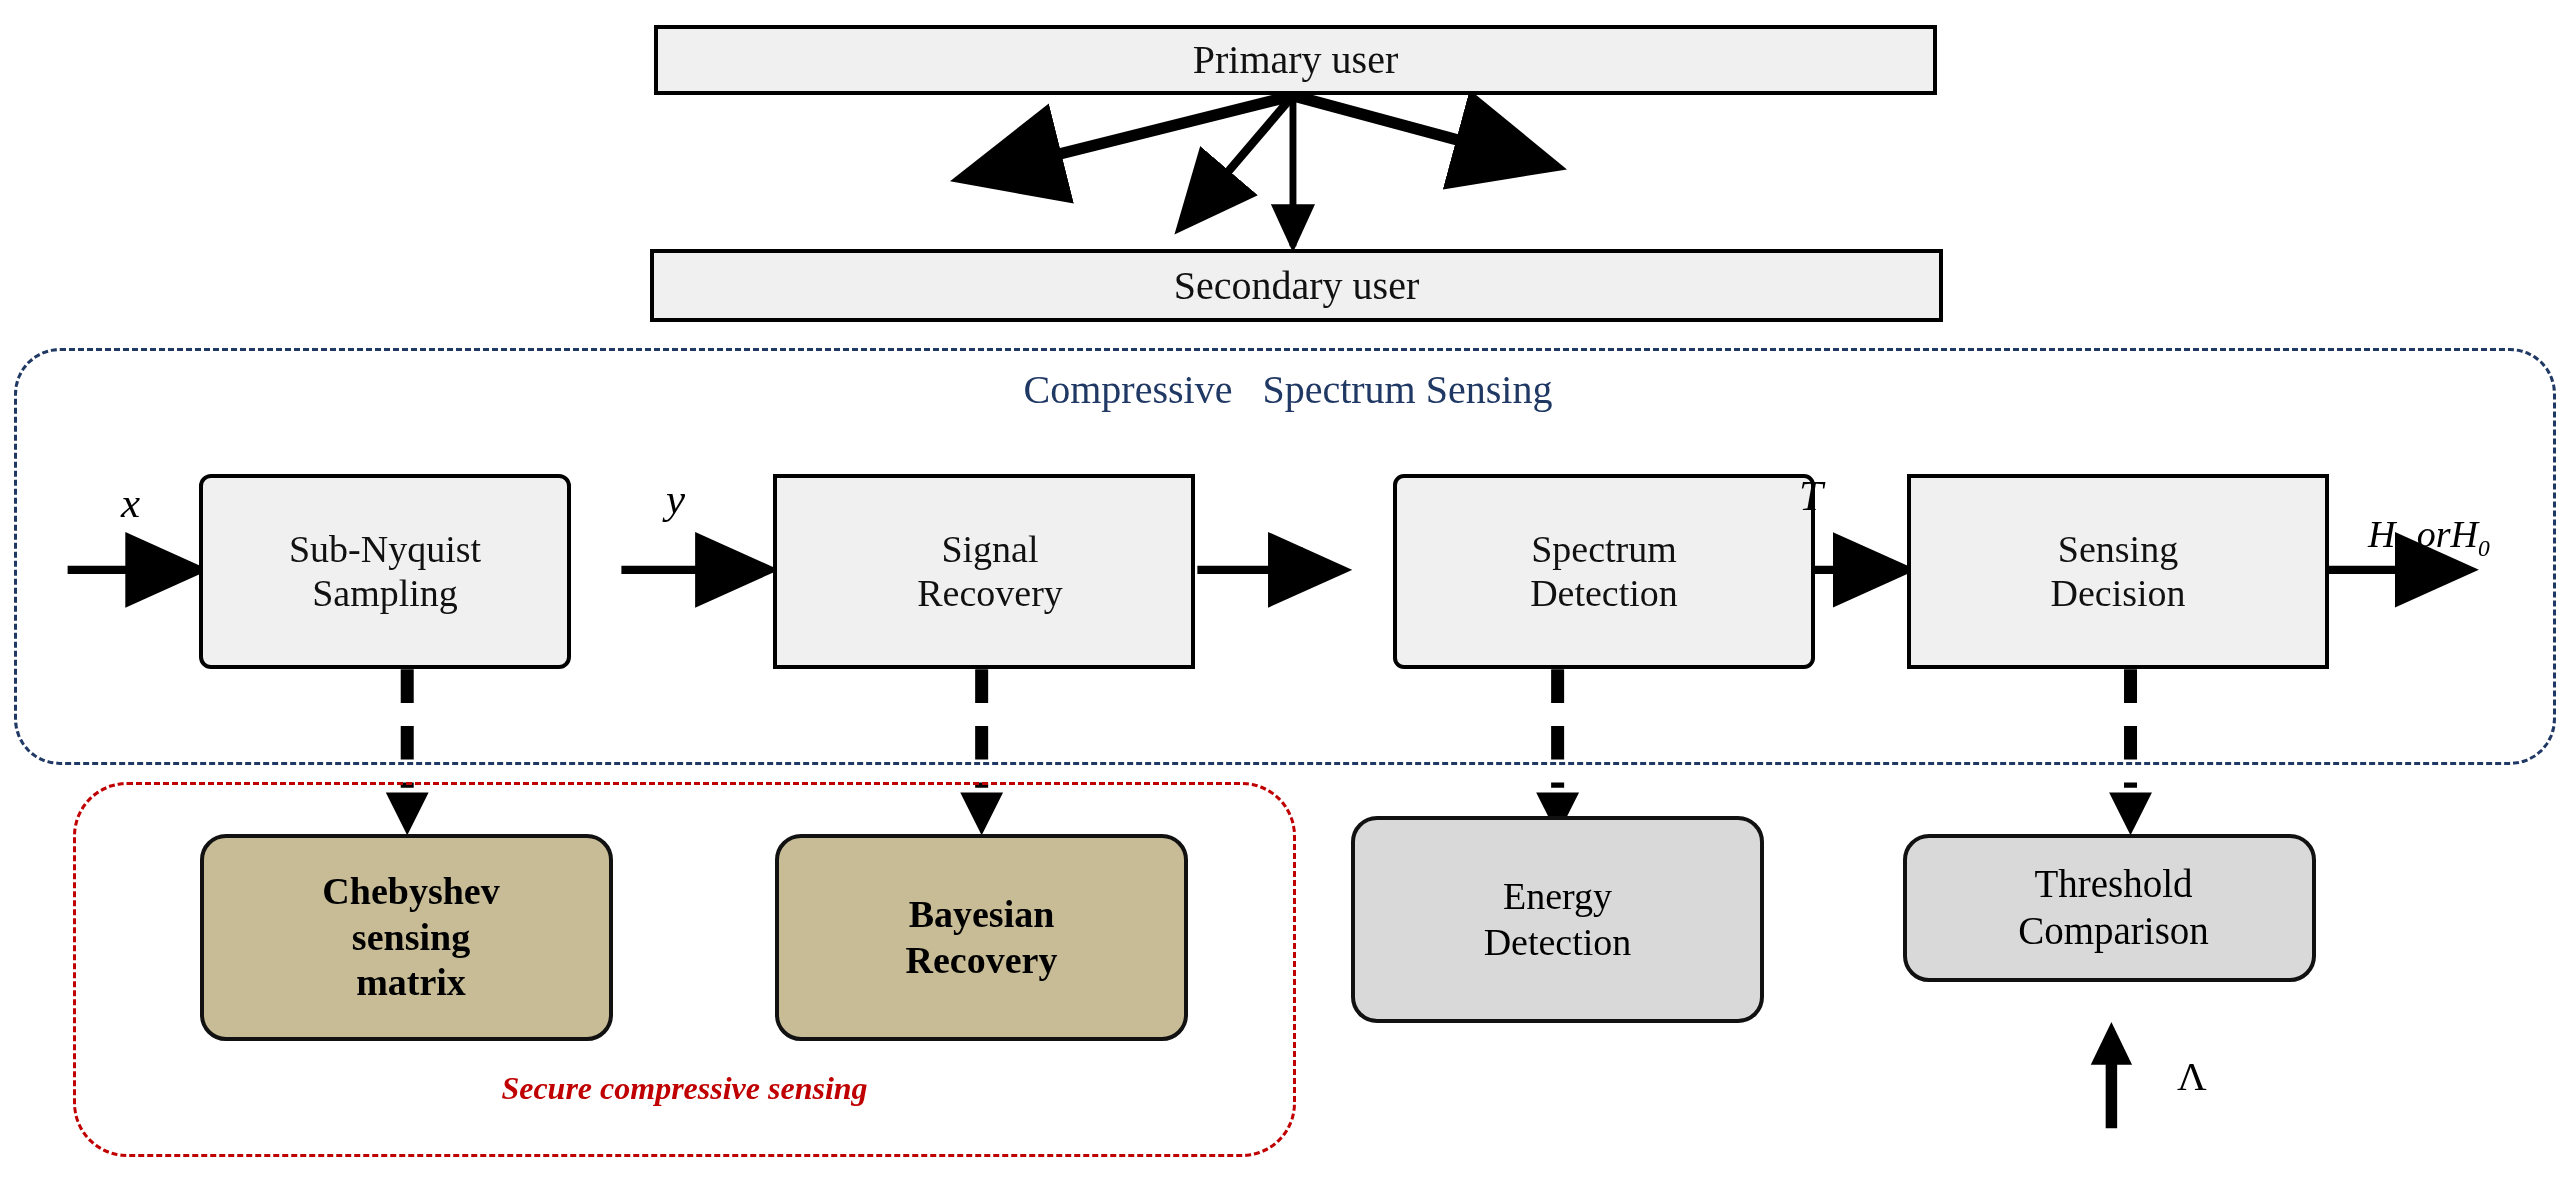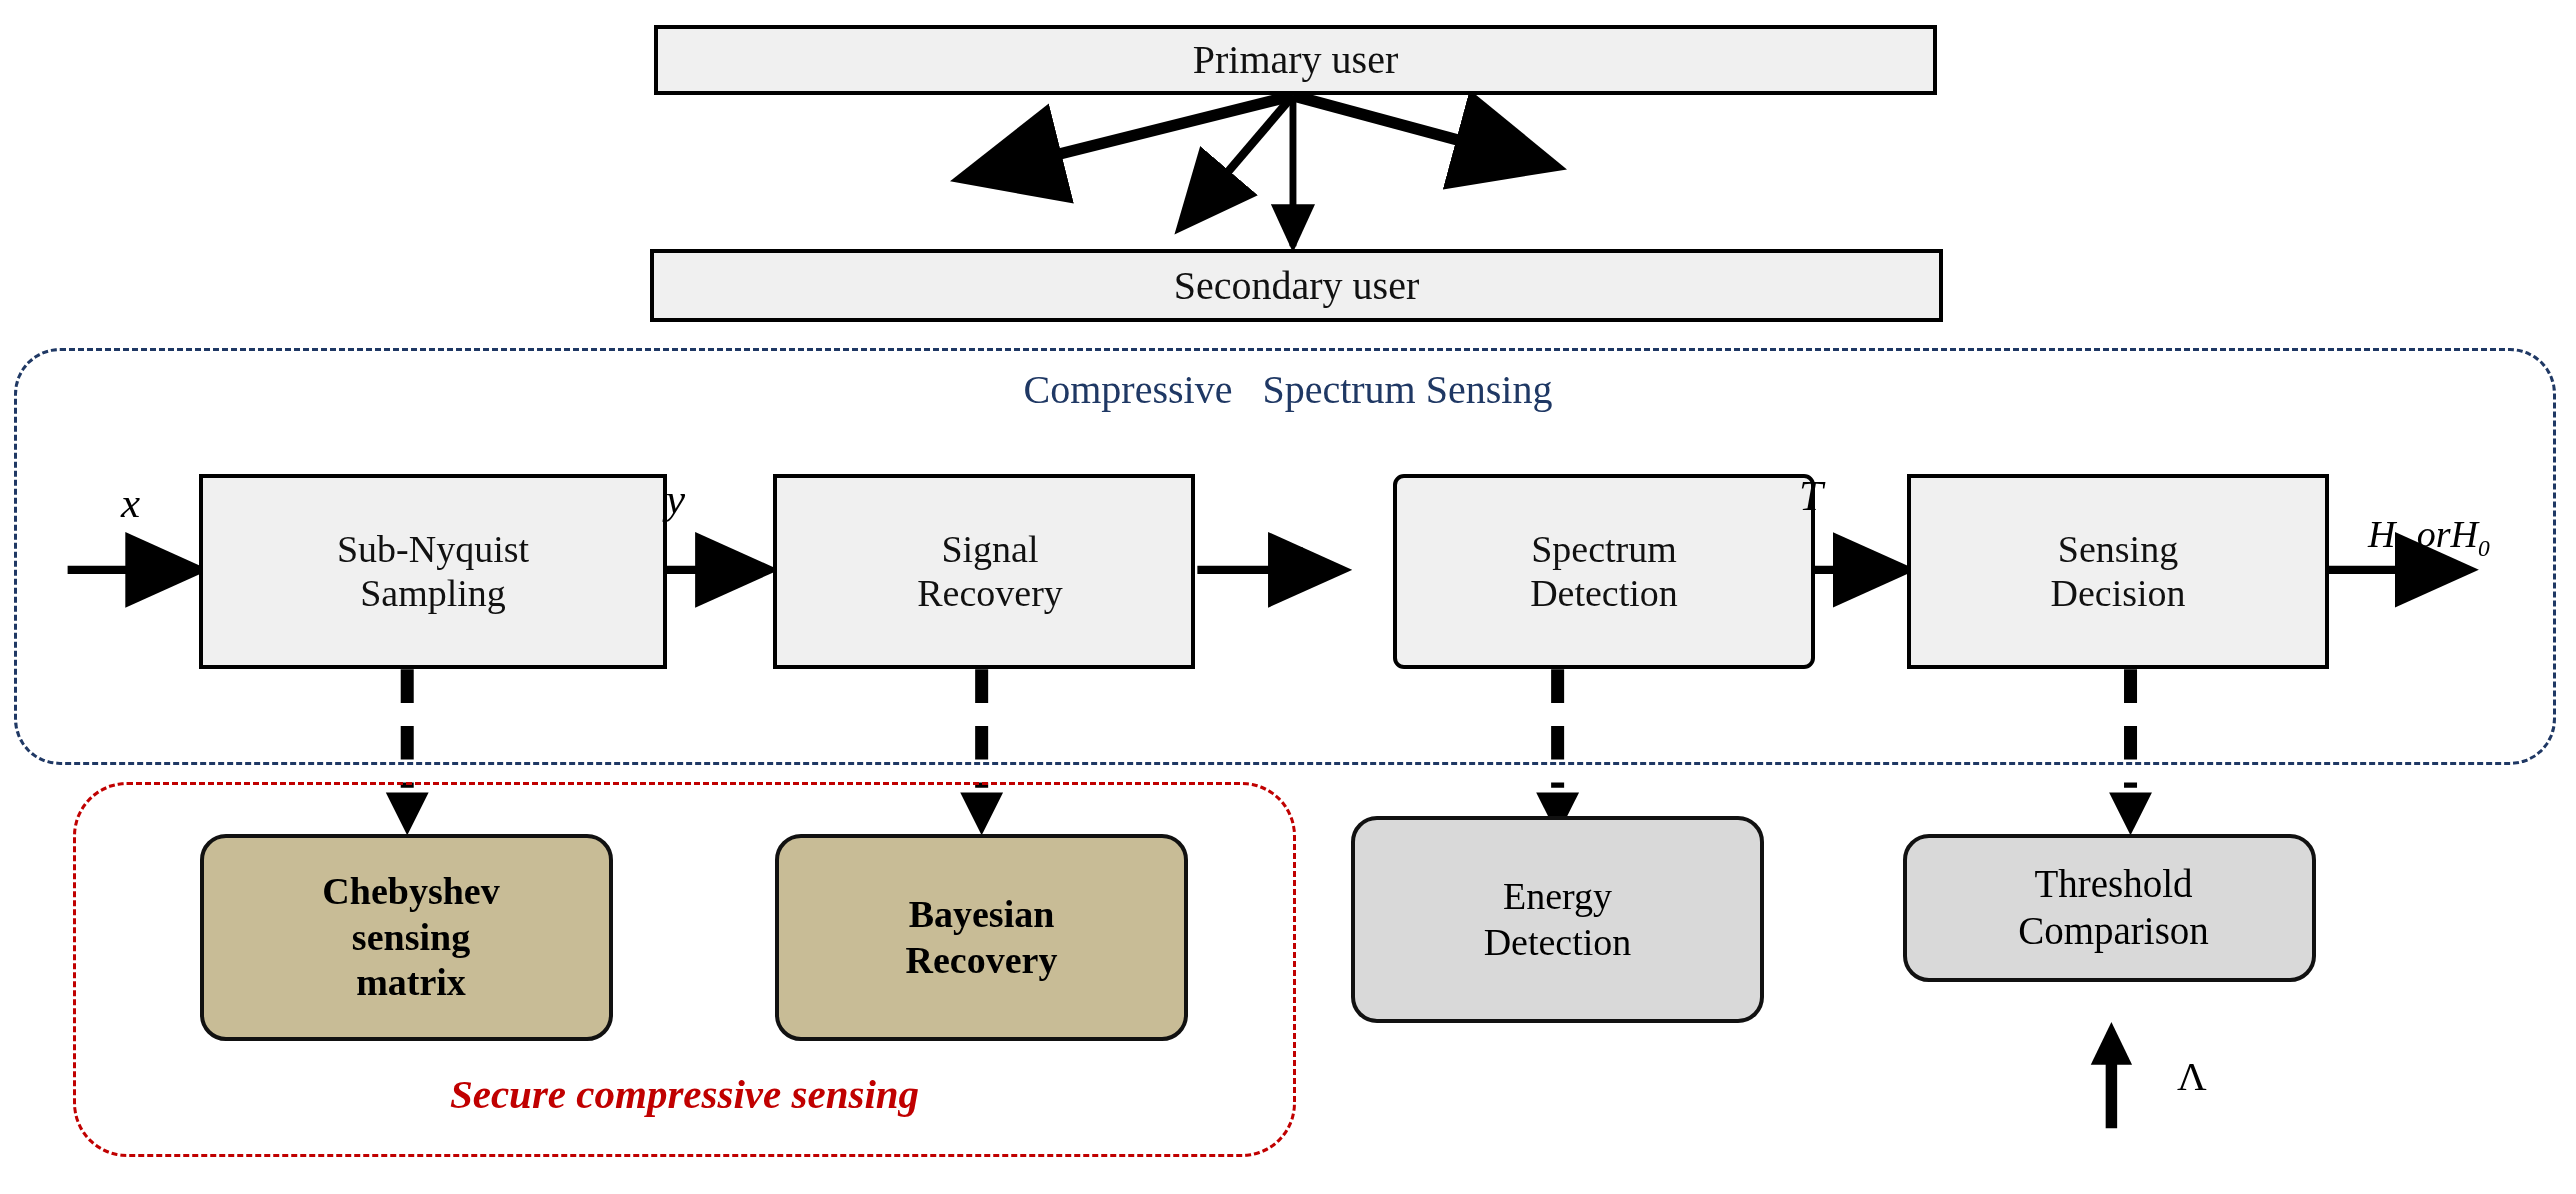--- a/index.html
+++ b/index.html
@@ -92,21 +92,21 @@
     <span>Primary user</span>
   </div>
 
   <div class="sqbox" style="left:650px;top:249px;width:1293px;height:73px;font-size:40px;">
     <span>Secondary user</span>
   </div>
 
   <div class="grp blue" style="left:13.8px;top:348px;width:2542px;height:417px;"></div>
   <div class="grptitle" style="left:0;top:366px;width:2576px;text-align:center;font-size:40px;">Compressive   Spectrum Sensing</div>
 
-  <div class="sqbox" style="left:199px;top:474px;width:468px;height:195px;font-size:38px;">
+  <div class="sqbox" style="left:199px;top:474px;width:372px;height:195px;font-size:38px;border-radius:12px;">
     <div>
       <div>Sub-Nyquist</div>
       <div>Sampling</div>
     </div>
   </div>
 
   <div class="sqbox" style="left:773px;top:474px;width:422px;height:195px;font-size:38px;padding-left:12px;">
     <div>
       <div>Signal</div>
       <div>Recovery</div>
@@ -135,21 +135,21 @@
     <span>x</span><sub>r</sub>
   </div>
 
   <div class="slab" style="left:1799px;top:471px;font-size:43px;">T</div>
 
   <div class="slab" style="left:2330px;top:468px;font-size:38px;">
     <span>H</span><sub>1</sub><span> or</span><span>H</span><sub>0</sub>
   </div>
 
   <div class="grp red" style="left:73px;top:782px;width:1223px;height:375px;"></div>
-  <div class="redtitle" style="left:73px;top:1070px;width:1223px;text-align:center;font-size:41px;">Secure compressive sensing</div>
+  <div class="redtitle" style="left:73px;top:1070px;width:1223px;text-align:center;font-size:32px;">Secure compressive sensing</div>
 
   <div class="rbox olive" style="left:200px;top:834px;width:413px;height:207px;font-size:38px;padding-left:9px;">
     <div>
       <div>Chebyshev</div>
       <div>sensing</div>
       <div>matrix</div>
     </div>
   </div>
 
   <div class="rbox olive" style="left:775px;top:834px;width:413px;height:207px;font-size:38px;">

